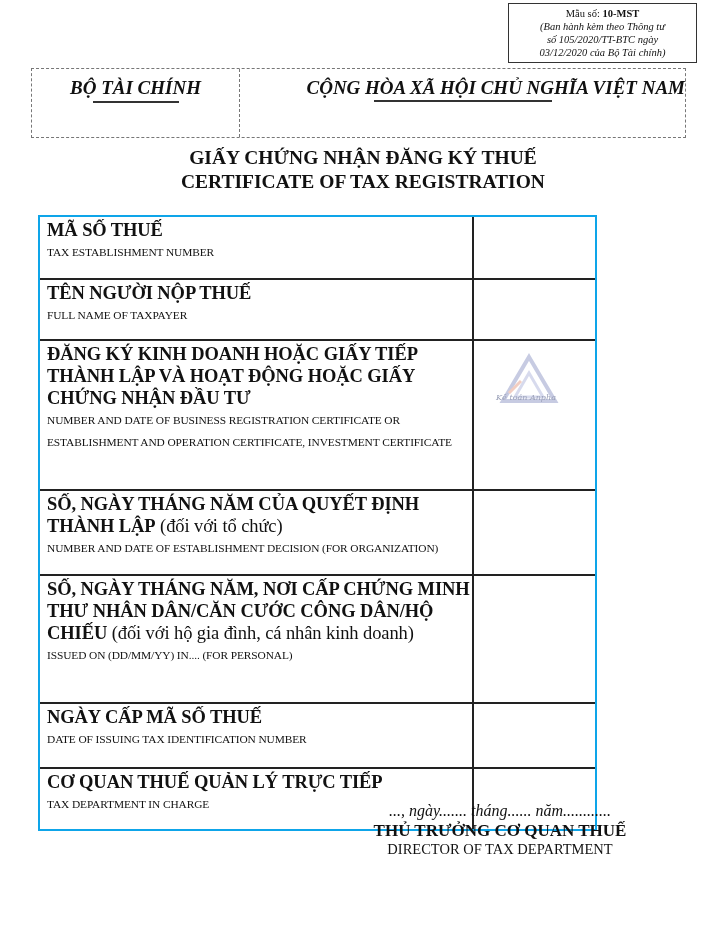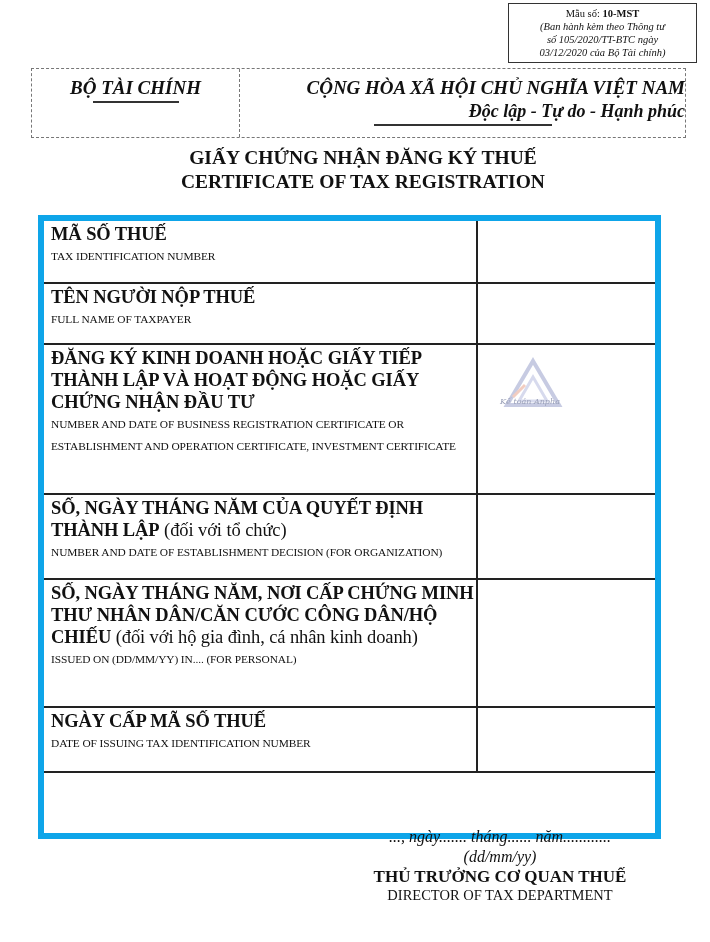--- a/index.html
+++ b/index.html
@@ -92,22 +92,22 @@
       text-align: center;
       font-weight: bold;
       font-size: 19.5px;
       line-height: 24px;
     }
 
     .cert-table {
       position: absolute;
       left: 38px;
       top: 215px;
-      width: 623px;
-      border: 6px solid #0ea5e9;
+      width: 559px;
+      border: 2px solid #0ea5e9;
       box-sizing: border-box;
     }
     .cert-row {
       display: flex;
       border-top: 2px solid #222;
       box-sizing: border-box;
     }
     .cert-row:first-child { border-top: none; }
     .cert-label {
       width: 434px;
@@ -148,21 +148,21 @@
       font-family: "DejaVu Serif", serif;
       font-style: italic;
       font-size: 8px;
       color: #9aa0b8;
       white-space: nowrap;
     }
 
     .signature {
       position: absolute;
       left: 340px;
-      top: 827px;
+      top: 801px;
       width: 320px;
       text-align: center;
     }
     .sig-date {
       font-style: italic;
       font-size: 16px;
       line-height: 20px;
     }
     .sig-format {
       font-style: italic;
@@ -191,36 +191,35 @@
   <div class="italic">03/12/2020 của Bộ Tài chính)</div>
 </div>
 
 <div class="header-box">
   <div class="header-left">
     <div class="ministry">BỘ TÀI CHÍNH</div>
     <div class="ministry-underline"></div>
   </div>
   <div class="header-right">
     <div class="republic">CỘNG HÒA XÃ HỘI CHỦ NGHĨA VIỆT NAM</div>
-    <div class="motto">Độc lập - Tự do - Hạnh phúc</div>
     <div class="motto-underline"></div>
   </div>
 </div>
 
 <div class="doc-title">
   <div>GIẤY CHỨNG NHẬN ĐĂNG KÝ THUẾ</div>
   <div>CERTIFICATE OF TAX REGISTRATION</div>
 </div>
 
 <div class="cert-table">
 
   <div class="cert-row" style="height:61px">
     <div class="cert-label">
       <div class="vi-label">MÃ SỐ THUẾ</div>
-      <div class="en-label">TAX IDENTIFICATION NUMBER</div>
+      <div class="en-label">TAX ESTABLISHMENT NUMBER</div>
     </div>
     <div class="cert-value"></div>
   </div>
 
   <div class="cert-row" style="height:61px">
     <div class="cert-label">
       <div class="vi-label">TÊN NGƯỜI NỘP THUẾ</div>
       <div class="en-label">FULL NAME OF TAXPAYER</div>
     </div>
     <div class="cert-value"></div>
@@ -265,22 +264,25 @@
 
   <div class="cert-row" style="height:65px">
     <div class="cert-label">
       <div class="vi-label">NGÀY CẤP MÃ SỐ THUẾ</div>
       <div class="en-label">DATE OF ISSUING TAX IDENTIFICATION NUMBER</div>
     </div>
     <div class="cert-value"></div>
   </div>
 
   <div class="cert-row" style="height:62px">
+    <div class="cert-label">
+      <div class="vi-label">CƠ QUAN THUẾ QUẢN LÝ TRỰC TIẾP</div>
+      <div class="en-label">TAX DEPARTMENT IN CHARGE</div>
+    </div>
     <div class="cert-value"></div>
   </div>
 </div>
 
 <div class="signature">
   <div class="sig-date">..., ngày....... tháng...... năm............</div>
-  <div class="sig-format">(dd/mm/yy)</div>
   <div class="sig-title">THỦ TRƯỞNG CƠ QUAN THUẾ</div>
   <div class="sig-title-en">DIRECTOR OF TAX DEPARTMENT</div>
 </div>
 
 </body></html>

